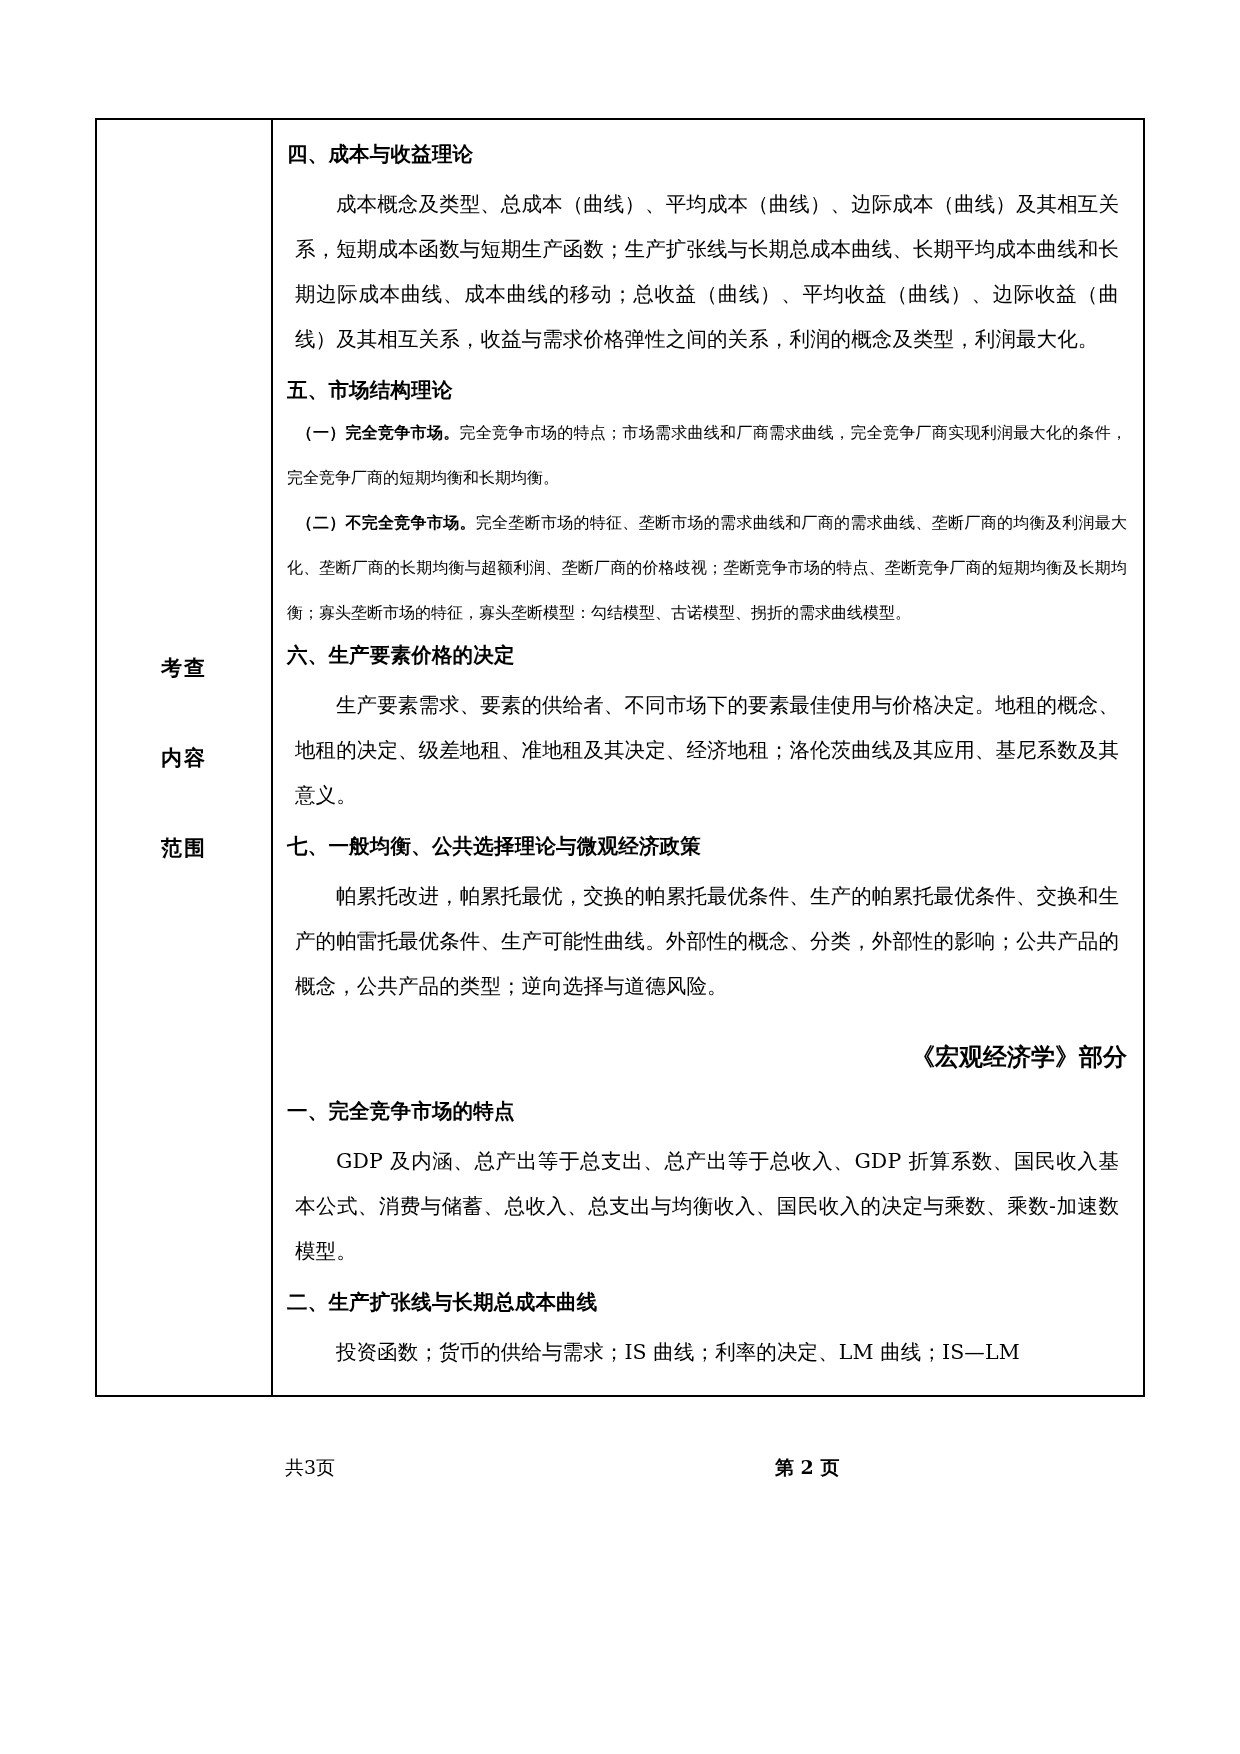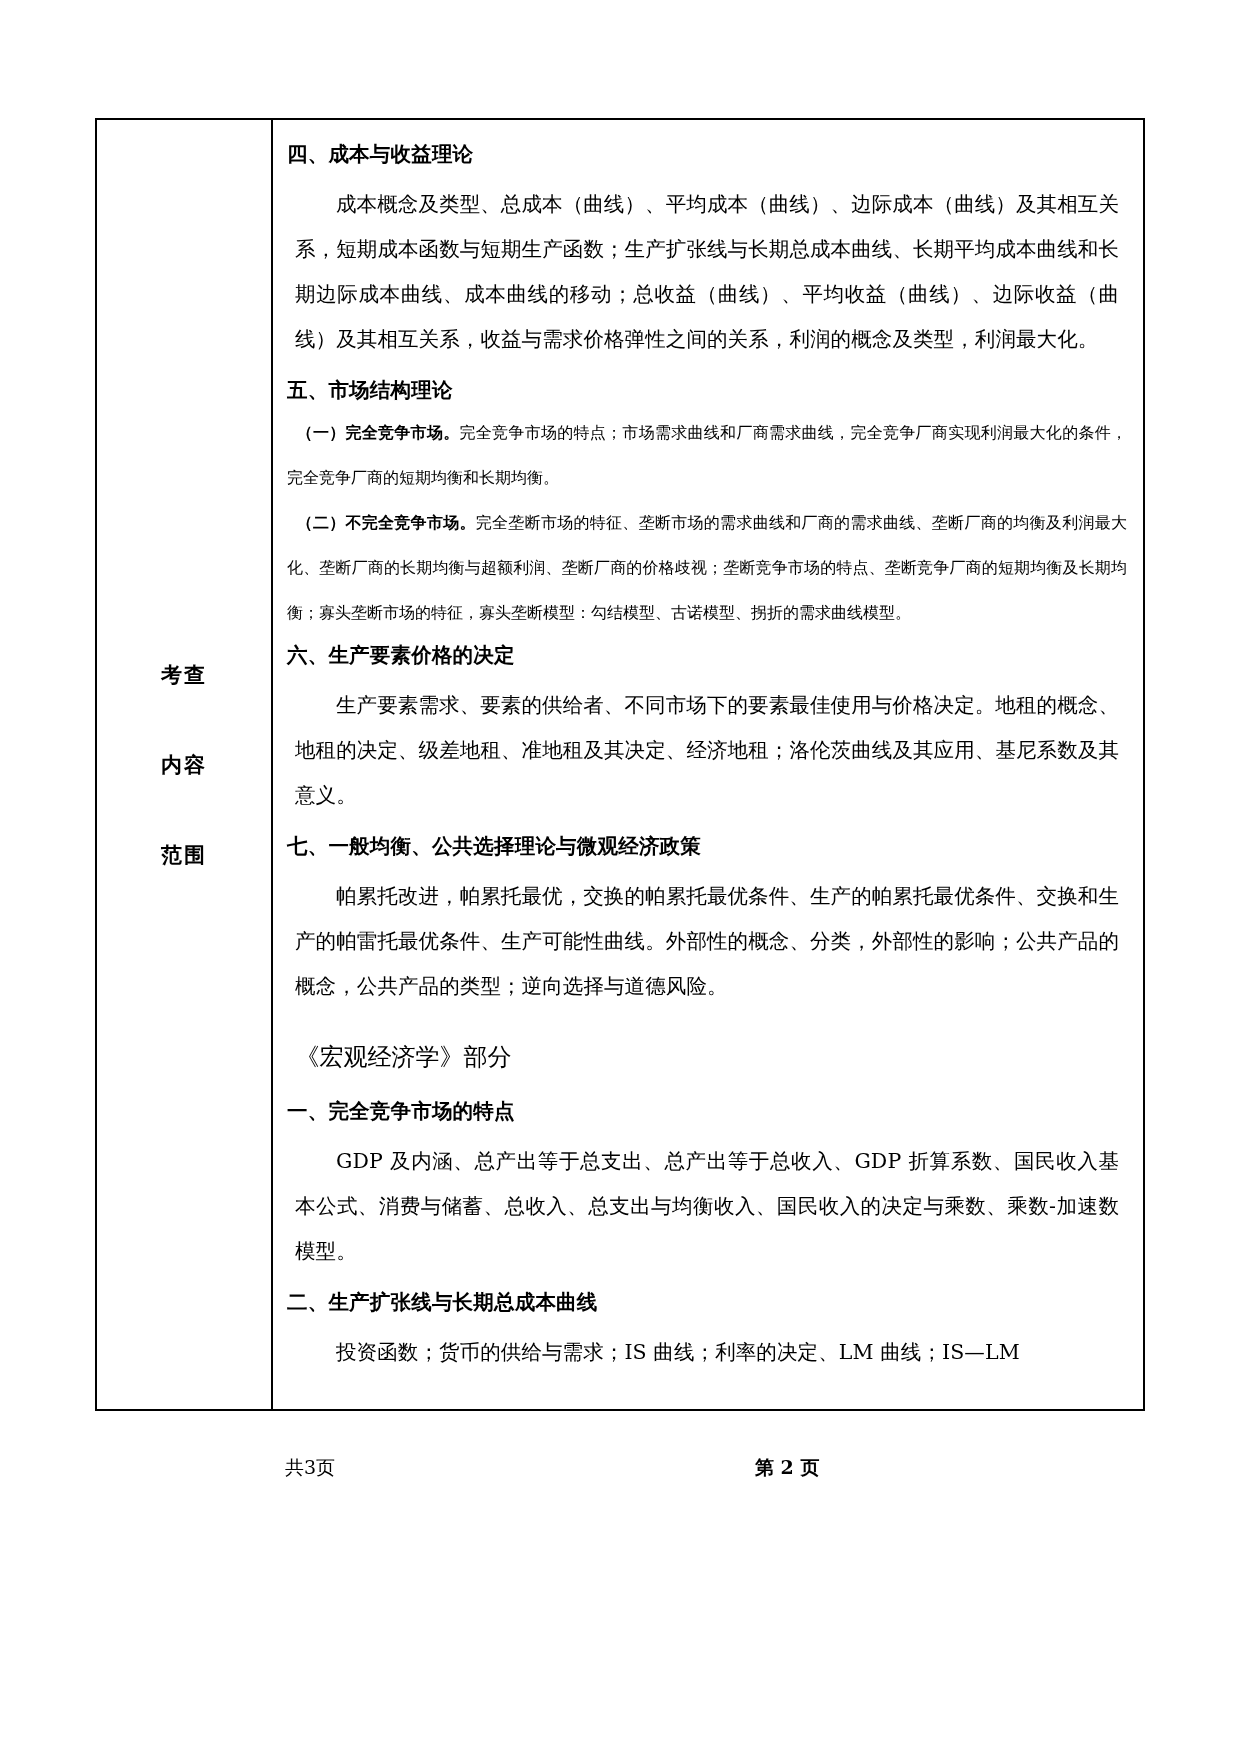--- a/index.html
+++ b/index.html
@@ -51,21 +51,21 @@
     line-height: 90px;
     font-family: "DejaVu Serif", "Liberation Serif", serif;
     letter-spacing: 2px;
   }
   .label-stack .lbl {
     display: block;
     height: 90px;
   }
 
   td.content-cell {
-    padding: 14px 16px 26px 14px;
+    padding: 14px 16px 12px 14px;
   }
 
   
   .h-sec {
     font-weight: bold;
     font-size: 20.5px;
     line-height: 40px;
     margin: 0;
     letter-spacing: 0.2px;
   }
@@ -82,45 +82,46 @@
   .sub-head {
     font-size: 16px;
     line-height: 45px;
     margin: 0;
     text-align: justify;
     text-indent: 0.6em;
   }
   .sub-head b { font-weight: bold; }
 
   .big-title {
-    font-weight: normal;
+    font-weight: bold;
     font-size: 24px;
     line-height: 56px;
     margin: 20px 0 6px 0;
     text-indent: 0.35em;
+    text-align: right;
   }
 
   
   .footer {
     position: absolute;
     left: 95px;
     top: 1455px;
     width: 1050px;
     height: 40px;
     font-size: 19px;
     font-family: "DejaVu Serif", "Liberation Serif", serif;
   }
   .footer .left {
     position: absolute;
     left: 190px;
     top: 0;
   }
   .footer .right {
     position: absolute;
-    left: 660px;
+    left: 680px;
     top: 0;
     font-weight: bold;
   }
 </style>
 </head>
 <body>
 
 <div class="page">
 
   <table class="doc-table">

